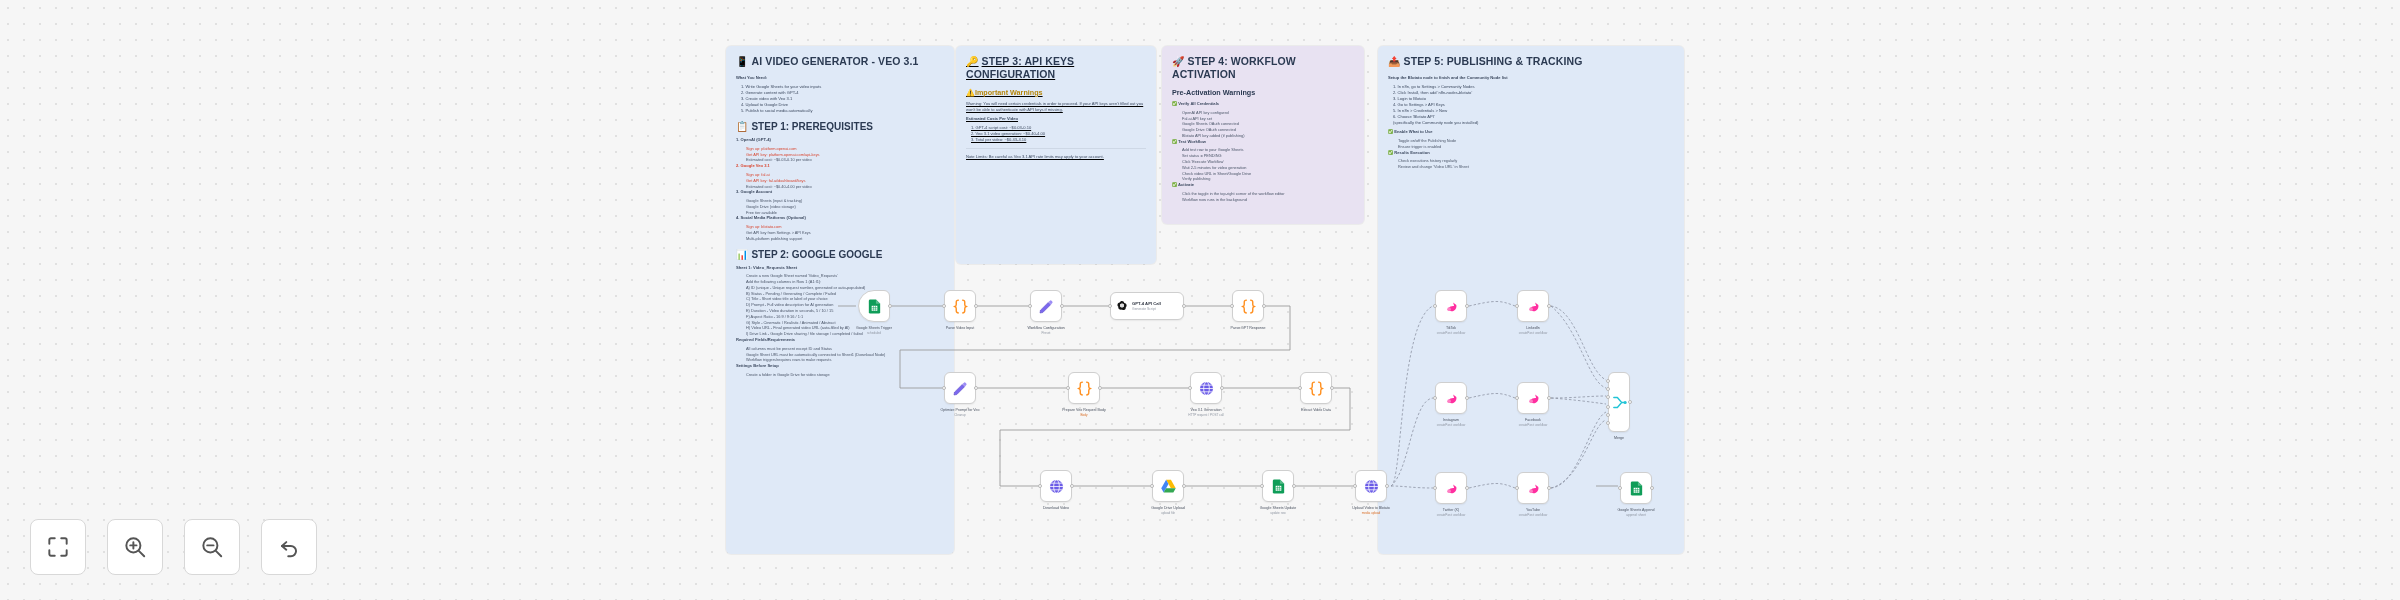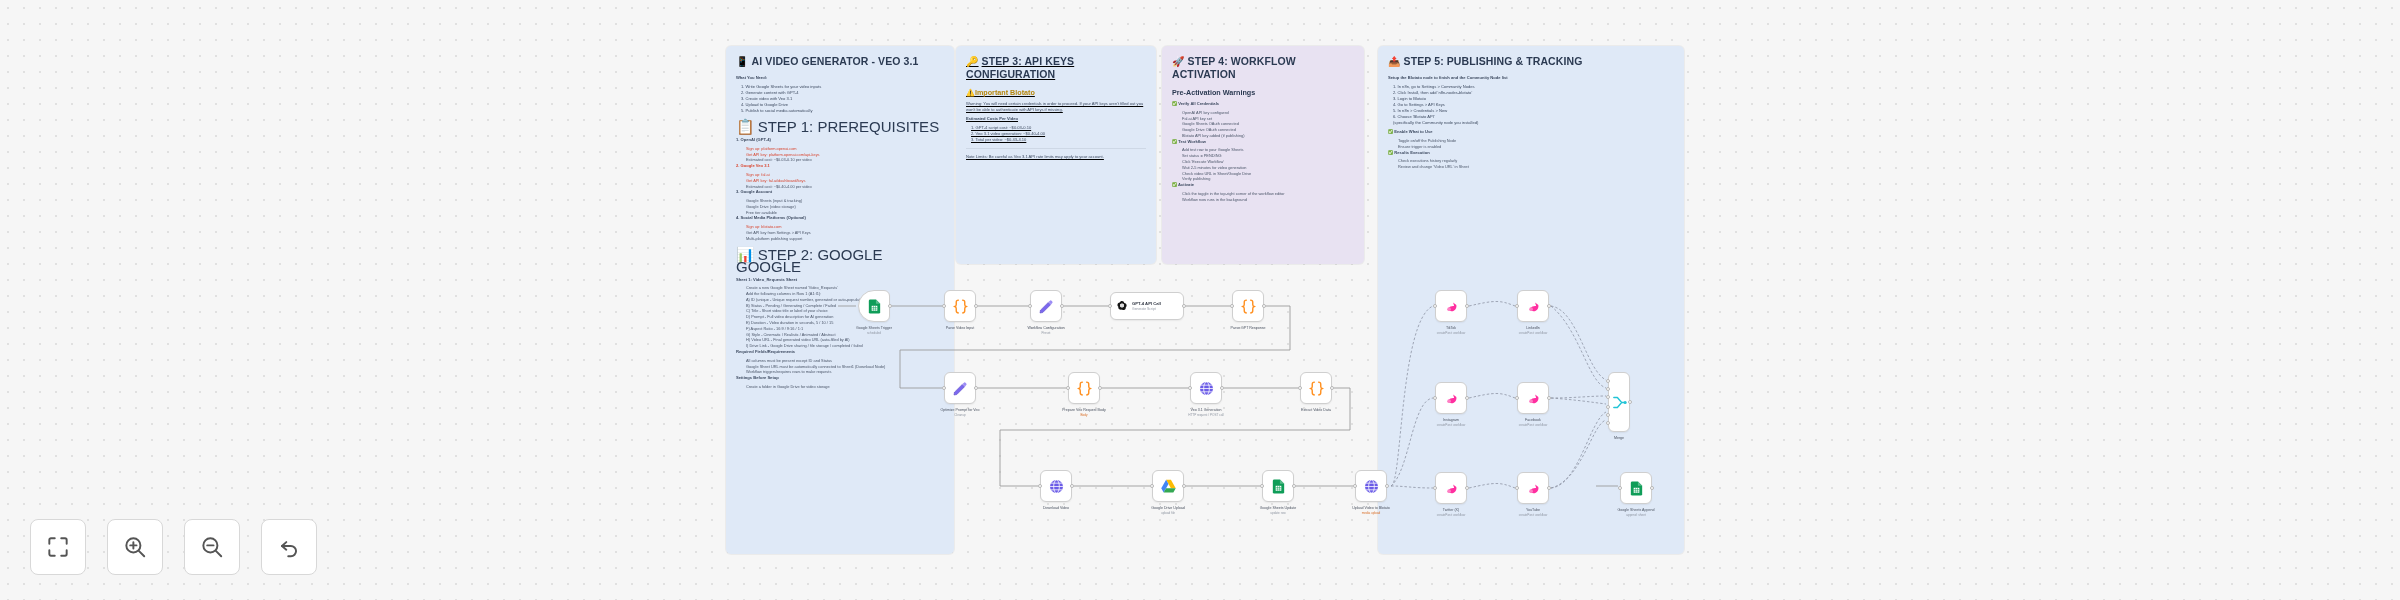--- a/index.html
+++ b/index.html
@@ -73,21 +73,21 @@
   .st-sublist li {
     font-size: 3.9px; color: #4a5568; line-height: 5.8px;
     position: relative; padding-left: 4px;
   }
   .st-sublist li .lnk { color: #d9452f; }
 
   .divider-line { height: 1px; background: rgba(60,70,90,.10); margin: 5px 0 5px 0; }
 
   
   .inner-head {
-    font-size: 15px; font-weight: 400; color: #2b3a52;
+    font-size: 10px; font-weight: 700; color: #2b3a52;
     line-height: 12px; margin: 7px 0 4px 0; display: block;
   }
   .inner-head .emoji { margin-right: 3px; }
 
   
   .node {
     position: absolute;
     width: 32px; height: 32px;
     background: #ffffff;
     border: 1px solid #cfcfcf;
@@ -261,35 +261,35 @@
       <li>Create a folder in Google Drive for video storage</li>
     </ul>
   </div>
 
   <div class="sticky sticky-blue" style="left:956px; top:46px; width:200px; height:218px;text-decoration:underline;">
     <span class="st-title">
       <span class="emoji">🔑</span><span>STEP 3: API KEYS CONFIGURATION</span>
     </span>
 
     <span class="st-h3 amber">
-      <span class="emoji">⚠️</span><span>Important Blotato</span>
+      <span class="emoji">⚠️</span><span>Important Warnings</span>
     </span>
     <span class="st-p">Warning: You will need certain credentials in order to proceed. If your API keys aren't filled out you won't be able to authenticate with API keys if missing.</span>
 
     <span class="st-p bold">Estimated Costs Per Video</span>
     <ul class="st-list">
       <li>1. GPT-4 script cost: ~$0.03-0.10</li>
       <li class="lnk">2. Veo 3.1 video generation: ~$0.40-4.00</li>
       <li>3. Total per video: ~$0.43-4.10</li>
     </ul>
     <div class="divider-line"></div>
     <span class="st-p">Note Limits: Be careful as Veo 3.1 API rate limits may apply to your account.</span>
   </div>
 
-  <div class="sticky sticky-purple" style="left:1162px; top:46px; width:202px; height:218px;">
+  <div class="sticky sticky-purple" style="left:1162px; top:46px; width:202px; height:178px;">
     <span class="st-title">
       <span class="emoji">🚀</span><span>STEP 4: WORKFLOW ACTIVATION</span>
     </span>
 
     <span class="st-h3">Pre-Activation Warnings</span>
 
     <span class="st-p bold">
       <span class="emoji">✅</span> <span>Verify All Credentials</span>
     </span>
     <ul class="st-sublist">

